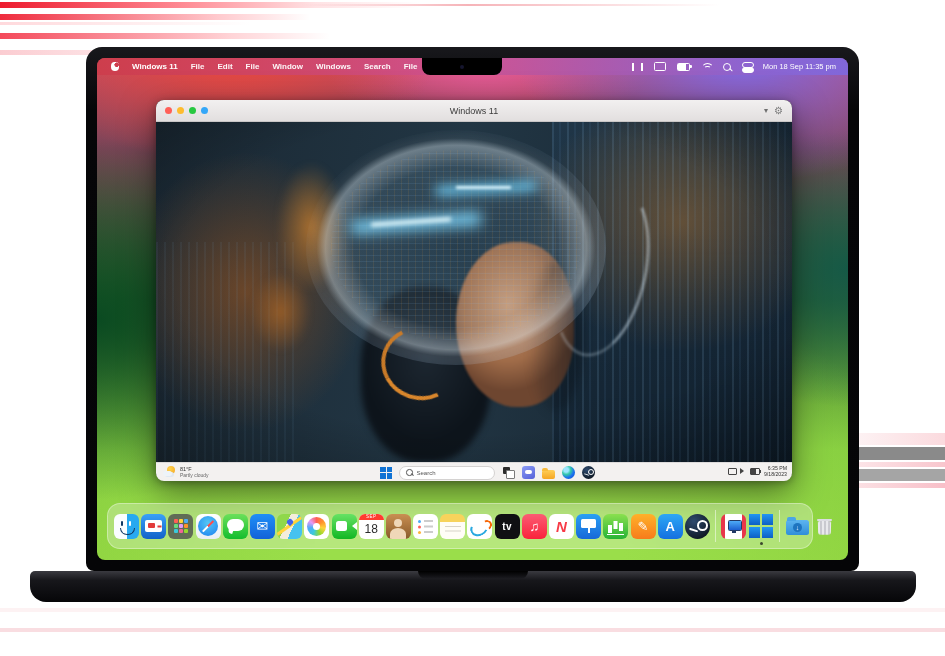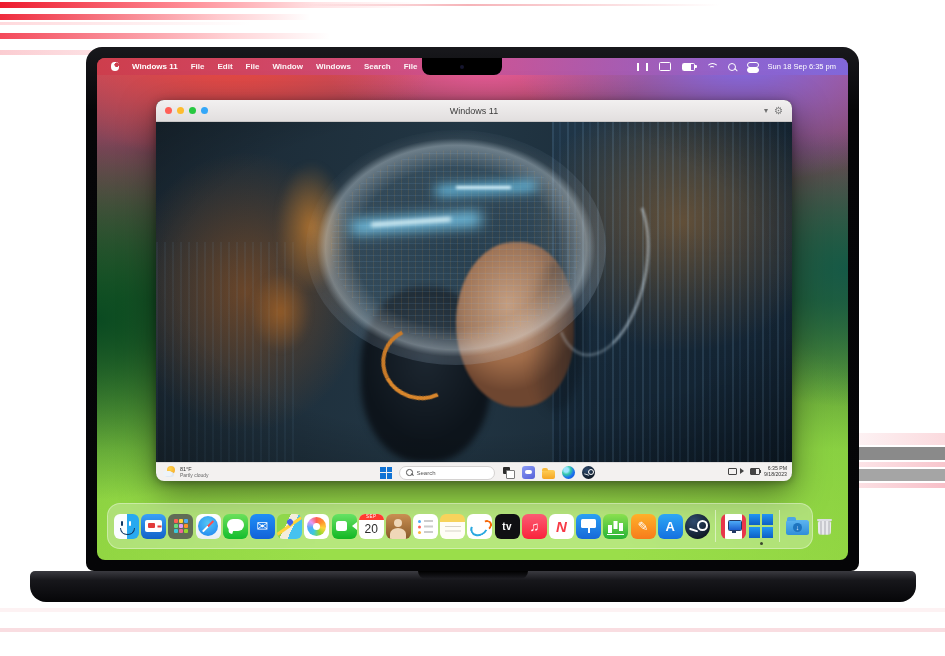--- a/index.html
+++ b/index.html
@@ -264,21 +264,21 @@
         <span class="mb-item">Search</span>
         <span class="mb-item">File</span>
       </div>
       <div class="mb-right">
         <span class="mi i-par"></span>
         <span class="mi i-scr"></span>
         <span class="mi i-bat"></span>
         <span class="mi i-wifi"></span>
         <span class="mag"></span>
         <span class="mi i-cc"></span>
-        <span class="mb-clock">Sun 18 Sep 6:35 pm</span>
+        <span class="mb-clock">Mon 18 Sep 11:35 pm</span>
       </div>
     </div>
 
     <div class="abs vmwin">
       <div class="abs titlebar">
         <div class="tl">
           <span style="background:#ff5f57"></span>
           <span style="background:#febc2e"></span>
           <span style="background:#28c840"></span>
           <span style="background:#34a7f8"></span>
@@ -360,21 +360,21 @@
       <div class="di safari"></div>
       <div class="di messages"></div>
       <div class="di mail">
           <span>✉</span>
         </div>
       <div class="di maps"></div>
       <div class="di photos"></div>
       <div class="di facetime"></div>
       <div class="di cal">
         <span class="cal-m">SEP</span>
-        <span class="cal-d">20</span>
+        <span class="cal-d">18</span>
       </div>
       <div class="di contacts"></div>
       <div class="di reminders"></div>
       <div class="di notes"></div>
       <div class="di freeform"></div>
       <div class="di tvapp">
           <span>tv</span>
         </div>
       <div class="di music">
           <span>♫</span>

